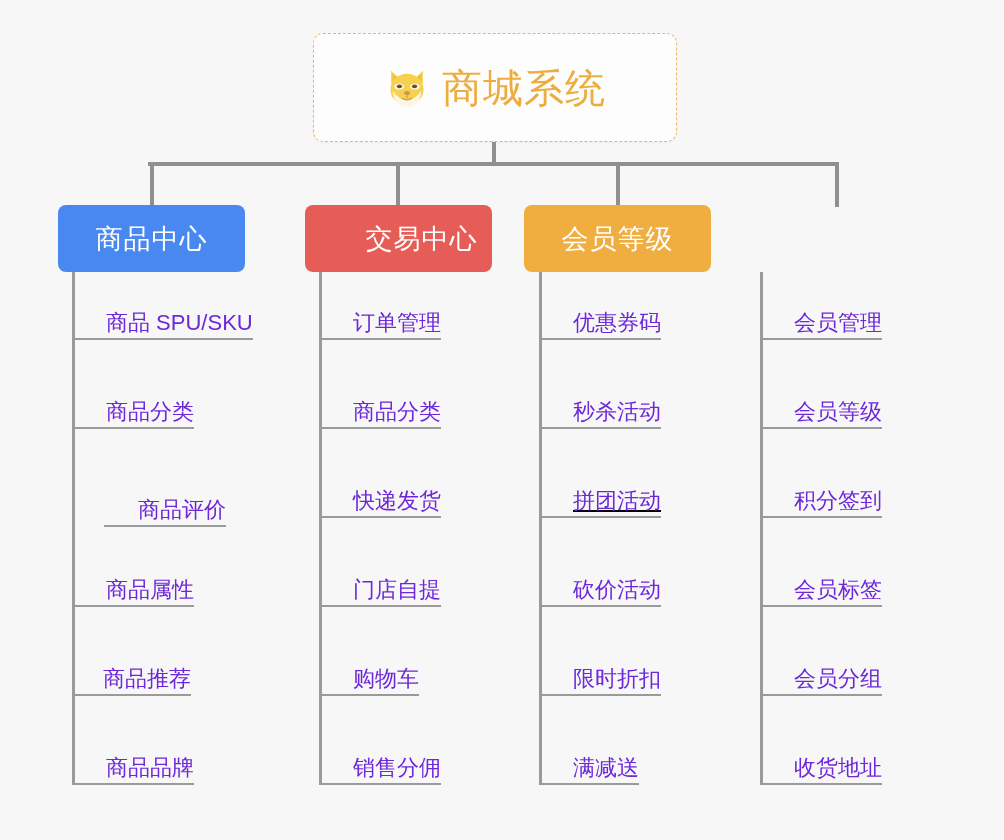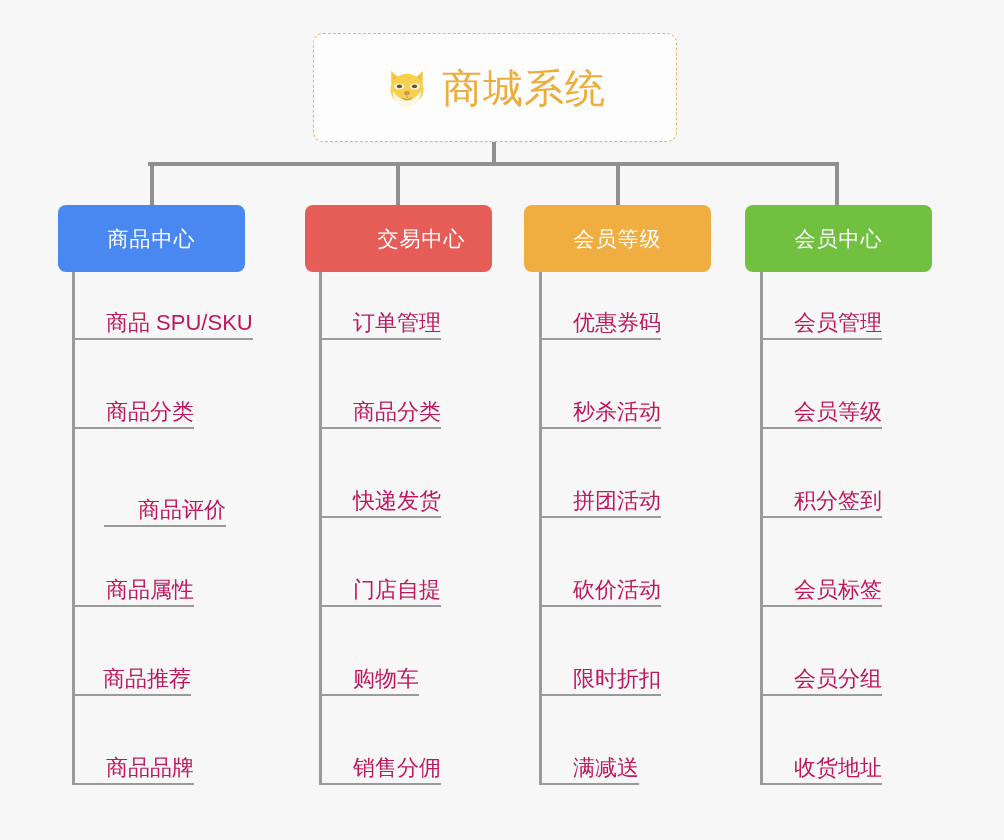--- a/index.html
+++ b/index.html
@@ -80,21 +80,21 @@
   .category {
     position: absolute;
     top: 205px;
     width: 187px;
     height: 67px;
     border-radius: 8px;
     display: flex;
     align-items: center;
     justify-content: center;
     color: #ffffff;
-    font-size: 21px;
+    font-size: 27px;
     letter-spacing: 1px;
     box-sizing: border-box;
   }
 
   
   .branch {
     position: absolute;
     top: 272px;
     width: 230px;
   }
@@ -113,21 +113,21 @@
     border-bottom: 2px solid #9a9a9a;
     display: flex;
     align-items: flex-end;
     justify-content: flex-start;
     padding-left: 34px;
     padding-bottom: 3px;
     white-space: nowrap;
   }
   .leaf-label {
     font-size: 22px;
-    color: #be185d;
+    color: #6d28d9;
     line-height: 1.1;
   }
 </style>
 </head>
 <body>
 
 <div id="mindmap">
 
   <div class="root-node">
     <svg class="root-emoji" viewBox="0 0 64 64">
@@ -158,23 +158,20 @@
 
   <div class="category" style="left: 58px; background: rgb(72, 136, 240);">
     <span>商品中心</span>
   </div>
   <div class="category" style="left: 305px; background: rgb(230, 93, 88); padding-left: 46px;">
     <span>交易中心</span>
   </div>
   <div class="category" style="left: 524px; background: rgb(239, 174, 63);">
     <span>会员等级</span>
   </div>
-  <div class="category" style="left: 745px; background: rgb(114, 192, 64);">
-    <span>会员中心</span>
-  </div>
 
   <div class="branch" style="left:72px;">
     <div class="branch-spine" style="height: 513px; background: rgb(154, 154, 154);"></div>
     <div class="leaf" style="top: 22px;">
         <span class="leaf-label">商品 SPU/SKU</span>
       </div>
     <div class="leaf" style="top: 111px;">
         <span class="leaf-label">商品分类</span>
       </div>
     <div class="leaf" style="top: 209px; margin-left: 32px;">
@@ -214,21 +211,21 @@
   </div>
 
   <div class="branch" style="left:539px;">
     <div class="branch-spine" style="height: 513px; background: rgb(154, 154, 154);"></div>
     <div class="leaf" style="top: 22px;">
         <span class="leaf-label">优惠券码</span>
       </div>
     <div class="leaf" style="top: 111px;">
         <span class="leaf-label">秒杀活动</span>
       </div>
-    <div class="leaf" style="top: 200px;">
+    <div class="leaf" style="top: 200px; text-decoration: underline;">
         <span class="leaf-label">拼团活动</span>
       </div>
     <div class="leaf" style="top: 289px;">
         <span class="leaf-label">砍价活动</span>
       </div>
     <div class="leaf" style="top: 378px;">
         <span class="leaf-label">限时折扣</span>
       </div>
     <div class="leaf" style="top: 467px;">
         <span class="leaf-label">满减送</span>

